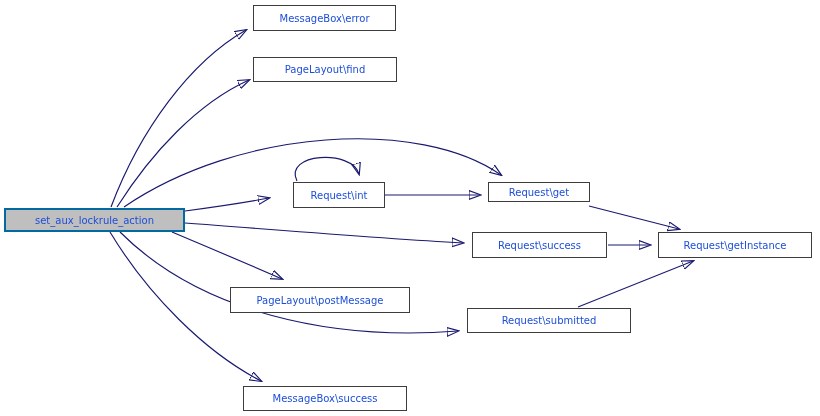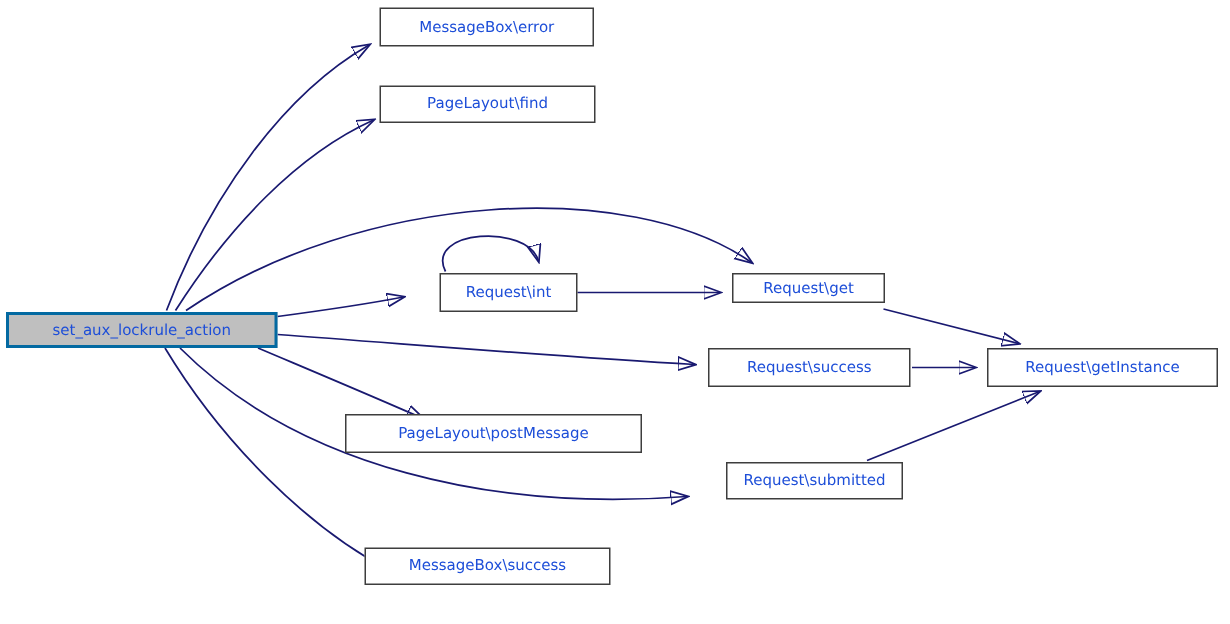--- a/index.html
+++ b/index.html
@@ -51,19 +51,19 @@
   <div class="node" style="left:253px;top:57px;width:144px;height:25px">PageLayout\find</div>
 
   <div class="node" style="left:293px;top:182px;width:92px;height:26px">Request\int</div>
 
   <div class="node" style="left:488px;top:182px;width:102px;height:20px">Request\get</div>
 
   <div class="node" style="left:472px;top:232px;width:135px;height:26px">Request\success</div>
 
   <div class="node" style="left:658px;top:232px;width:154px;height:26px">Request\getInstance</div>
 
-  <div class="node" style="left:230px;top:276px;width:198px;height:26px">PageLayout\postMessage</div>
+  <div class="node" style="left:230px;top:287px;width:180px;height:26px">PageLayout\postMessage</div>
 
-  <div class="node" style="left:484px;top:308px;width:118px;height:25px">Request\submitted</div>
+  <div class="node" style="left:467px;top:308px;width:164px;height:25px">Request\submitted</div>
 
-  <div class="node" style="left:243px;top:365px;width:164px;height:25px">MessageBox\success</div>
+  <div class="node" style="left:243px;top:386px;width:164px;height:25px">MessageBox\success</div>
 
 </div>
 
 </body></html>

